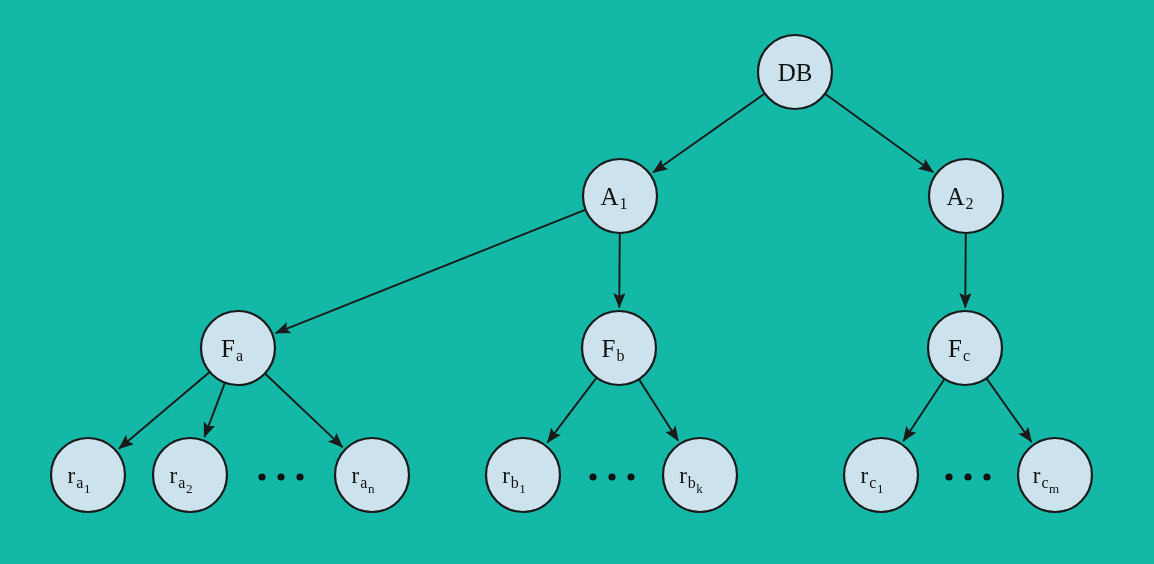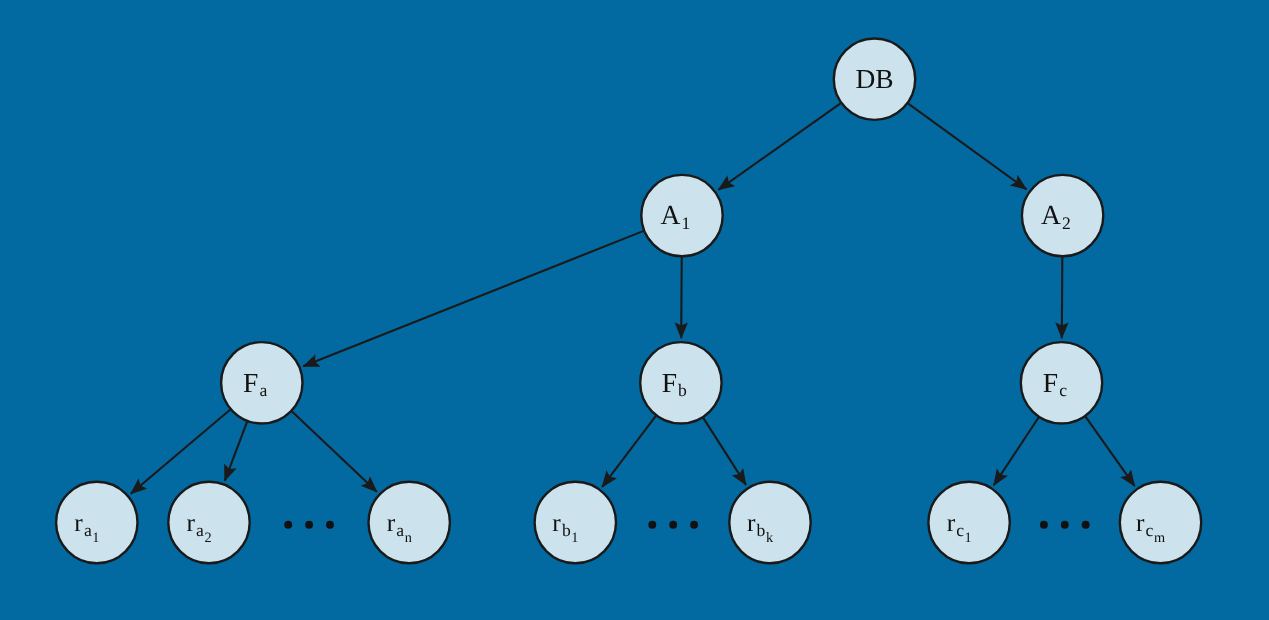--- a/index.html
+++ b/index.html
@@ -7,21 +7,21 @@
     padding: 0;
     background: #ffffff;
   }
   body {
     font-family: "Liberation Serif", "DejaVu Serif", serif;
   }
   #diagram-root {
     position: relative;
     width: 1154px;
     height: 564px;
-    background: #0369a1;
+    background: #14b8a6;
     overflow: hidden;
   }
   #diagram-svg {
     position: absolute;
     top: 0;
     left: 0;
     width: 1154px;
     height: 564px;
   }
   .node-circle {

